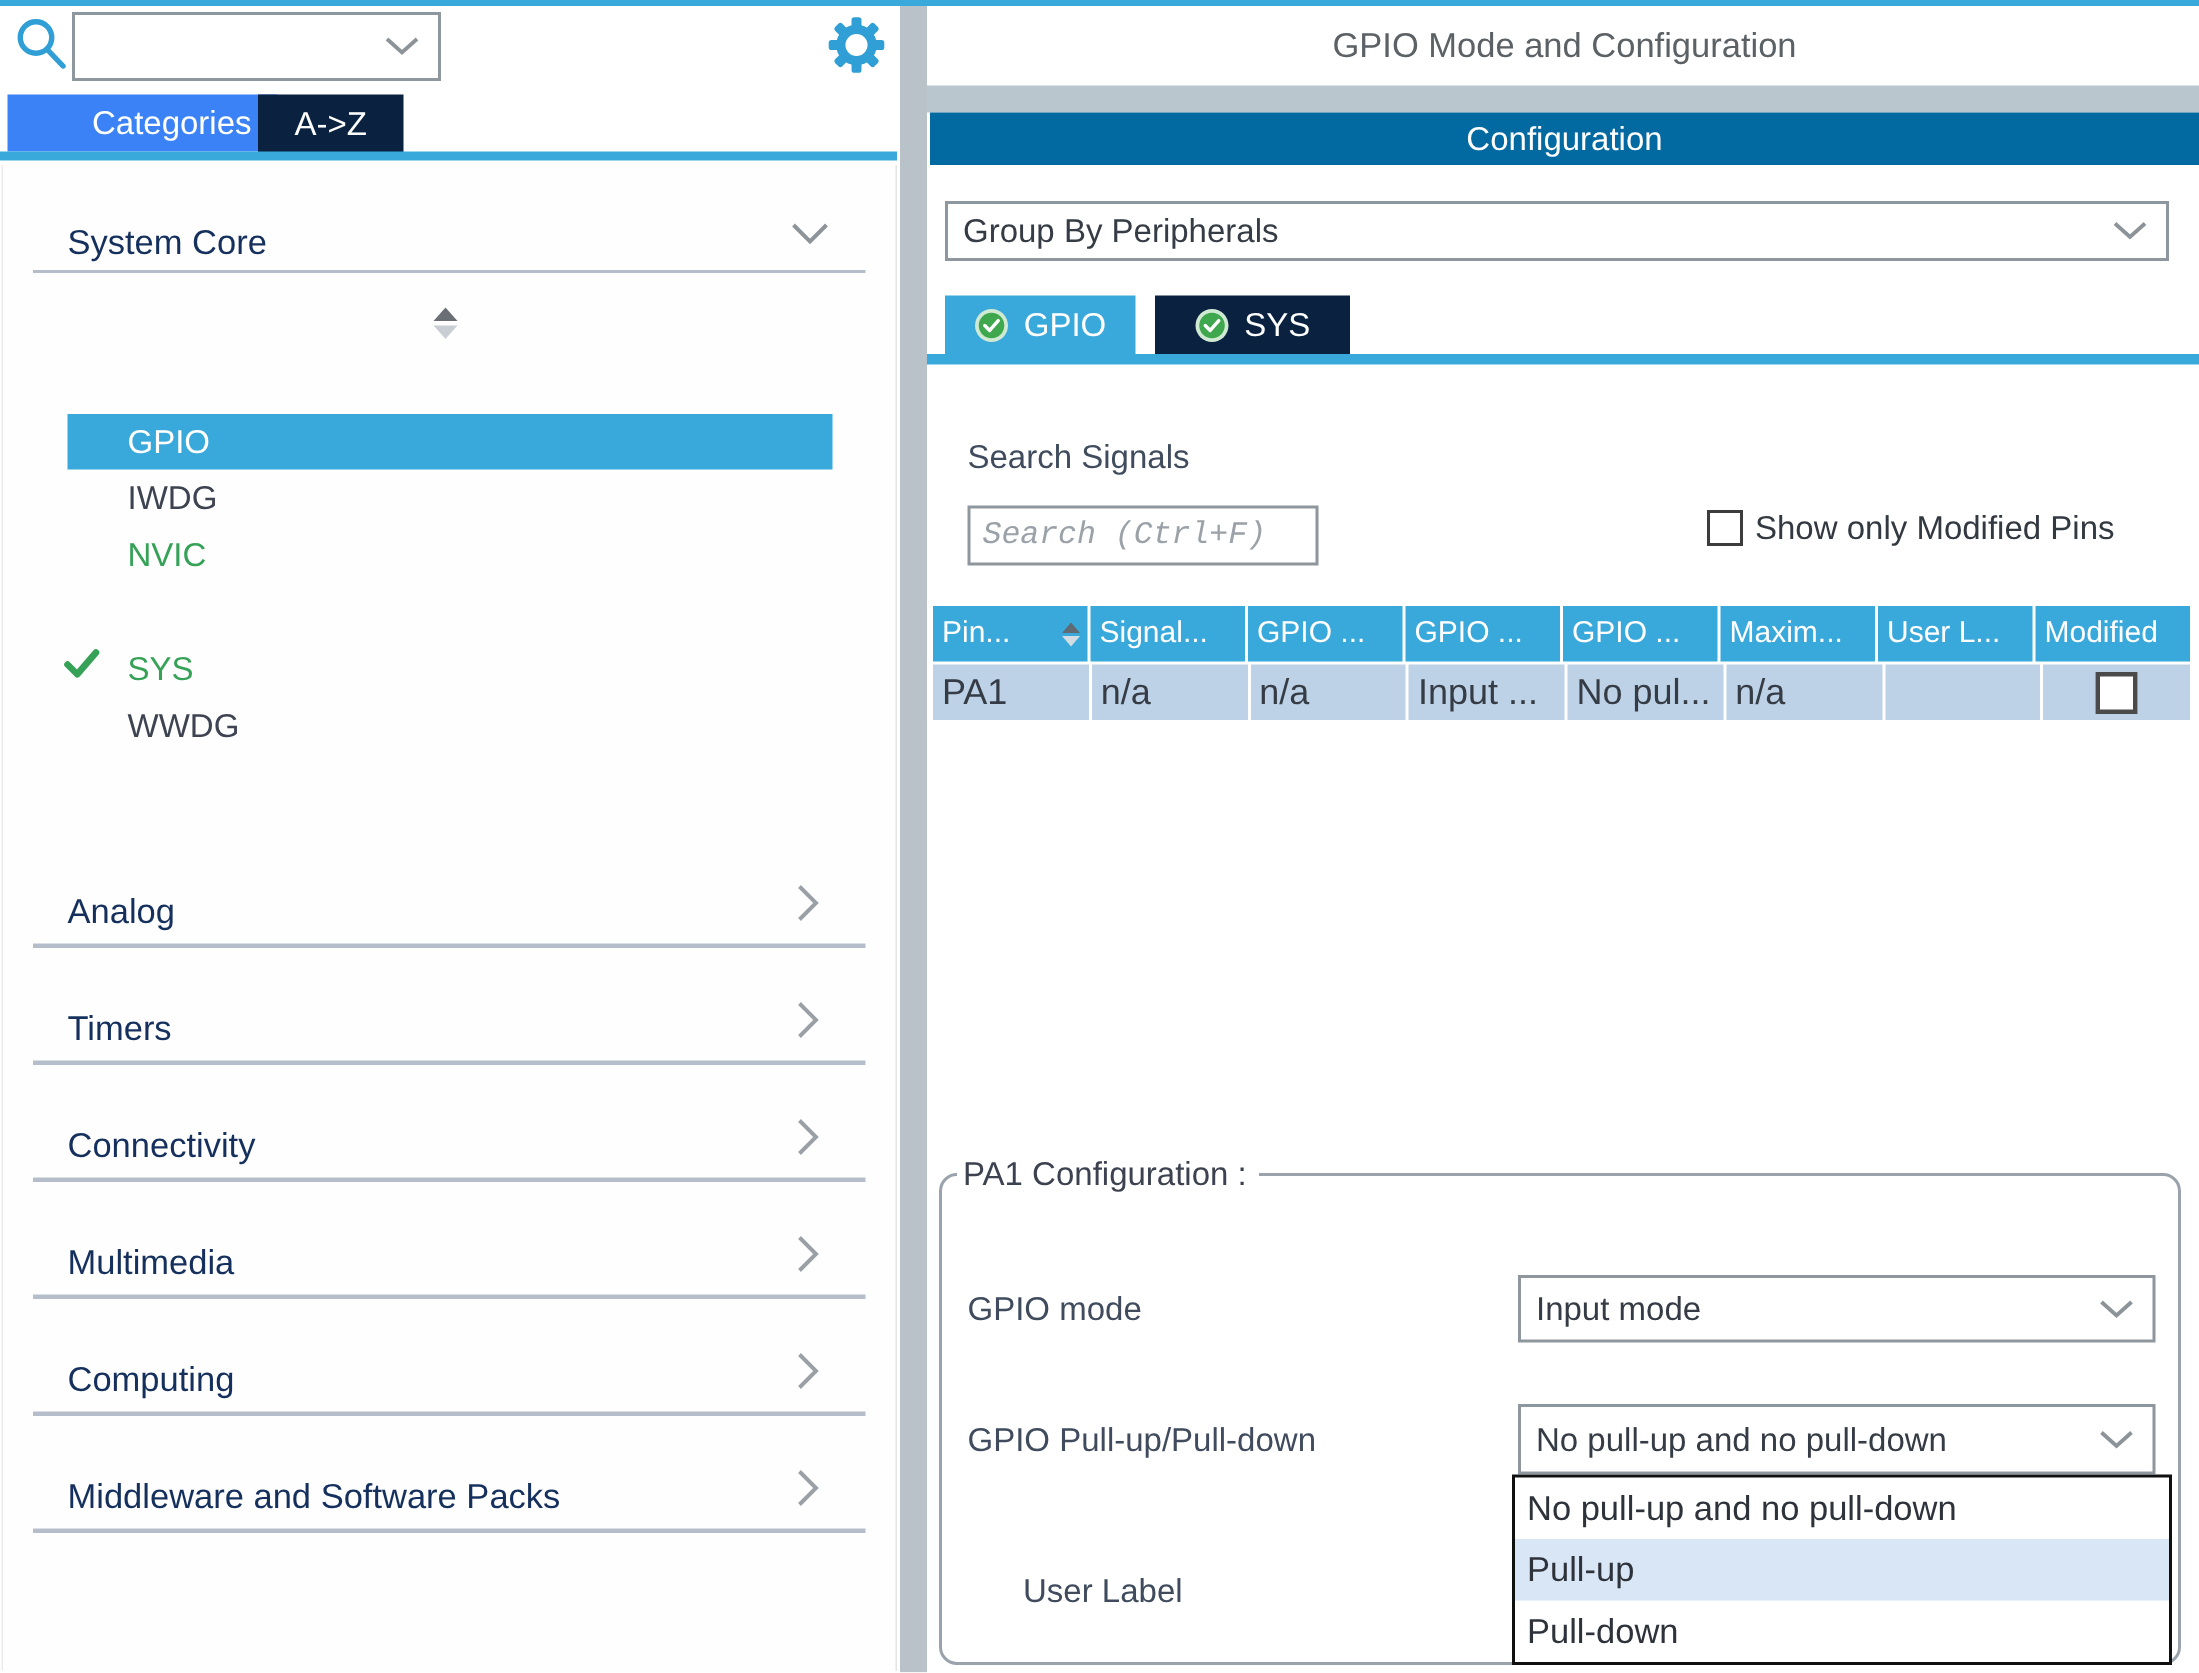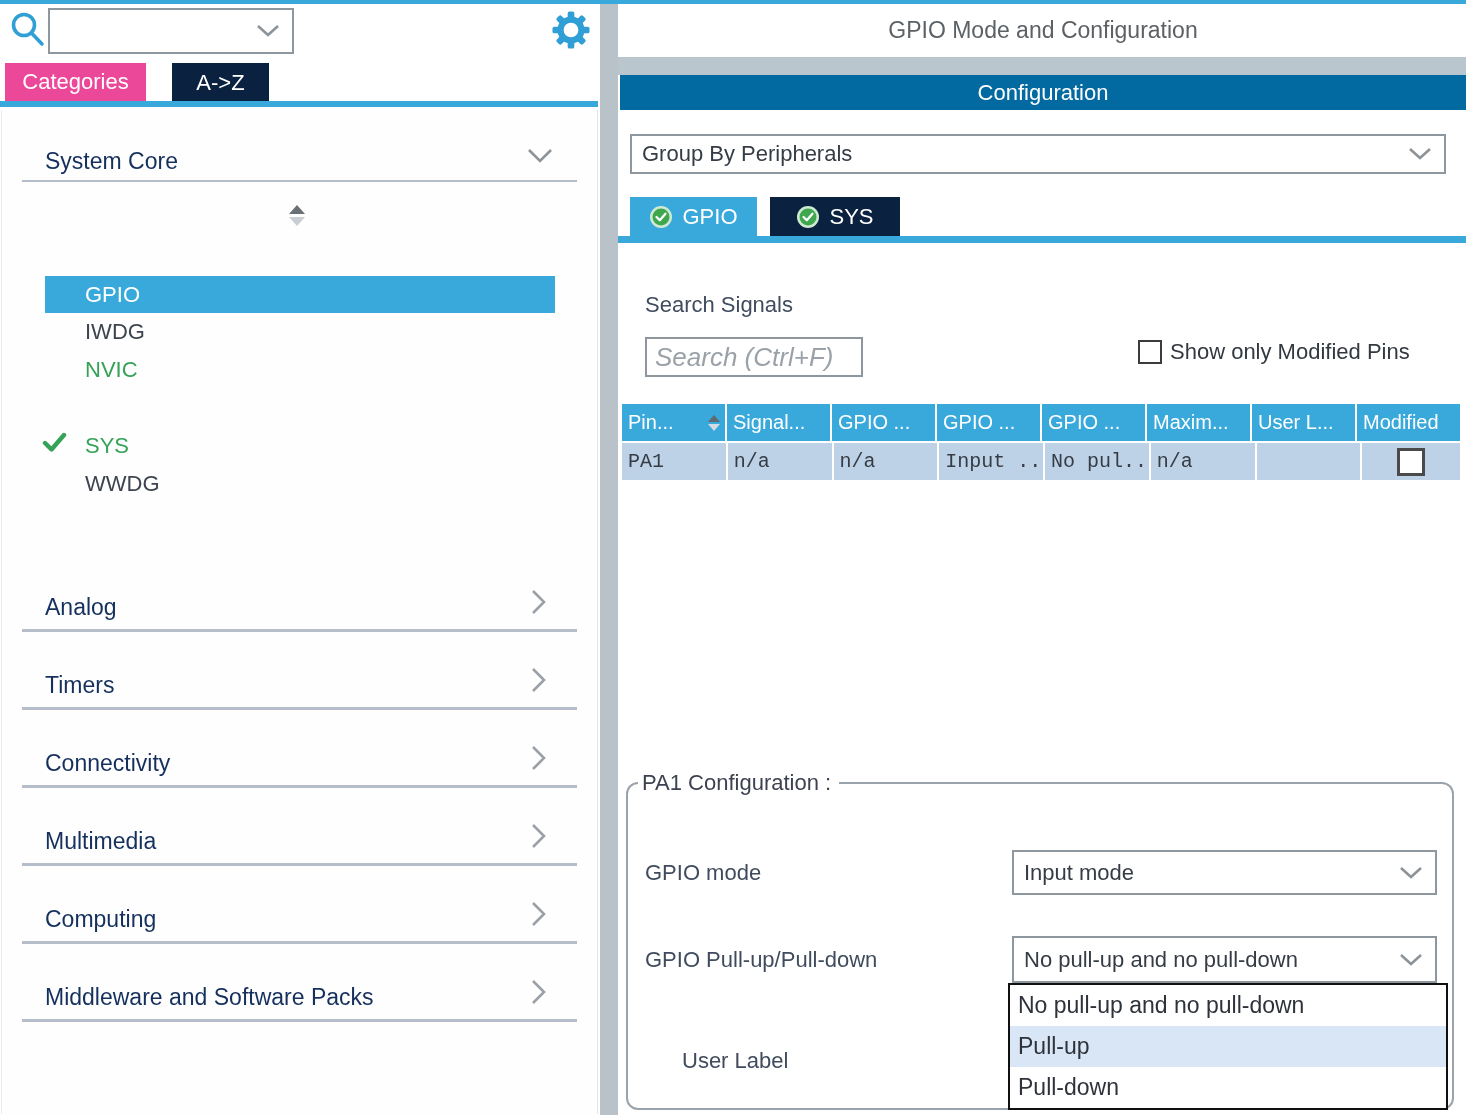--- a/index.html
+++ b/index.html
@@ -12,21 +12,21 @@
   .lp-frame{position:absolute;left:1px;top:110px;width:595px;height:1004px;
             border-left:1px solid #ececec;border-right:1px solid #e4e4e4;background:#fefefe;}
   .lp-search-icon{position:absolute;left:8px;top:10px;}
   .lp-gear{position:absolute;left:552px;top:11px;}
   .sel{position:absolute;border:2px solid #8f979e;background:#fff;display:flex;align-items:center;
        font-size:22px;color:#363c45;box-sizing:border-box;}
   .sel .chev{margin-left:auto;margin-right:12px;flex:0 0 auto;}
   .lp-combo{left:48px;top:8px;width:246px;height:46px;padding-left:8px;}
   .lp-tab{position:absolute;top:63px;height:38px;display:flex;align-items:center;justify-content:center;
           color:#fff;font-size:22px;}
-  .lp-tab-categories{left:5px;width:141px;background:#ec4899;}
+  .lp-tab-categories{left:5px;width:141px;background:#3b82f6;padding-left:39px;}
   .lp-tab-az{left:172px;top:63px;width:97px;height:40px;background:#0a2240;}
   .lp-tabline{position:absolute;left:0;top:101px;width:598px;height:6px;background:#39a9dc;}
 
   .sec-label{position:absolute;left:45px;height:36px;line-height:36px;font-size:23px;color:#15305d;}
   .sec-line{position:absolute;left:22px;width:555px;height:3px;background:#b5bdcb;}
   .sec-line.thin{height:2px;}
   .chev-right{position:absolute;left:531px;}
   .chev-down-sc{position:absolute;left:527px;}
 
   .core-item{position:absolute;left:85px;width:450px;height:37px;line-height:37px;
@@ -53,32 +53,32 @@
   .rp-groupby{left:630px;top:134px;width:816px;height:40px;padding-left:10px;}
 
   .p-tab{position:absolute;top:197px;height:39px;display:flex;align-items:center;justify-content:center;
          gap:9px;color:#fff;font-size:22px;}
   .p-tab-gpio{left:630px;width:127px;background:#39a9dc;}
   .p-tab-sys{left:770px;width:130px;background:#0a2240;}
   .rp-tabline{position:absolute;left:618px;top:236px;width:848px;height:7px;background:#39a9dc;}
 
   .rp-label{position:absolute;font-size:22px;color:#404c5e;height:28px;line-height:28px;}
   .search-input{position:absolute;left:645px;top:337px;width:206px;height:36px;border:2px solid #8f979e;
-                padding:0 0 0 8px;font-family:Liberation Sans, sans-serif;font-size:26px;color:#363c45;outline:none;}
+                padding:0 16px 0 8px;font-family:Liberation Mono, monospace;font-size:21px;color:#363c45;outline:none;}
   .search-input::placeholder{font-style:italic;color:#9aa1a8;opacity:1;}
   .chkbox{position:absolute;width:20px;height:20px;background:#fff;border:2px solid #3c3c3c;}
   .chk-modified-filter{left:1138px;top:340px;}
   .chk-label{position:absolute;left:1170px;top:339px;font-size:22px;color:#333941;height:26px;line-height:26px;}
 
   .pin-table{position:absolute;left:622px;top:404px;width:838px;display:flex;flex-direction:column;gap:2px;}
   .pt-head,.pt-row{display:flex;gap:2px;height:37px;}
   .pt-h{flex:1;background:#39a9dc;color:#fff;font-size:20px;display:flex;align-items:center;
         padding-left:6px;overflow:hidden;white-space:nowrap;}
-  .pt-c{flex:1;background:#bdd2e6;color:#363c45;font-size:20px;line-height:37px;padding-left:6px;
-        overflow:hidden;white-space:nowrap;font-family:Liberation Mono, monospace;}
+  .pt-c{flex:1;background:#bdd2e6;color:#363c45;font-size:24px;line-height:37px;padding-left:6px;
+        overflow:hidden;white-space:nowrap;}
   .pt-c.center{display:flex;align-items:center;justify-content:center;padding-left:0;}
   .sort-icon{margin-left:auto;margin-right:5px;}
   .row-chk{position:relative;width:22px;height:22px;background:#fff;border:3px solid #4a4a4a;}
 
   .pa1-fieldset{position:absolute;left:626px;top:770px;width:824px;height:336px;
                 border:2px solid #9aa3ab;border-radius:12px;margin:0;padding:0;}
   .pa1-fieldset legend{margin-left:10px;padding:0 8px 0 4px;font-size:22px;color:#3d4250;}
   .sel-gpio-mode{left:1012px;top:850px;width:425px;height:45px;padding-left:10px;}
   .sel-pull{left:1012px;top:936px;width:425px;height:47px;padding-left:10px;}
 

